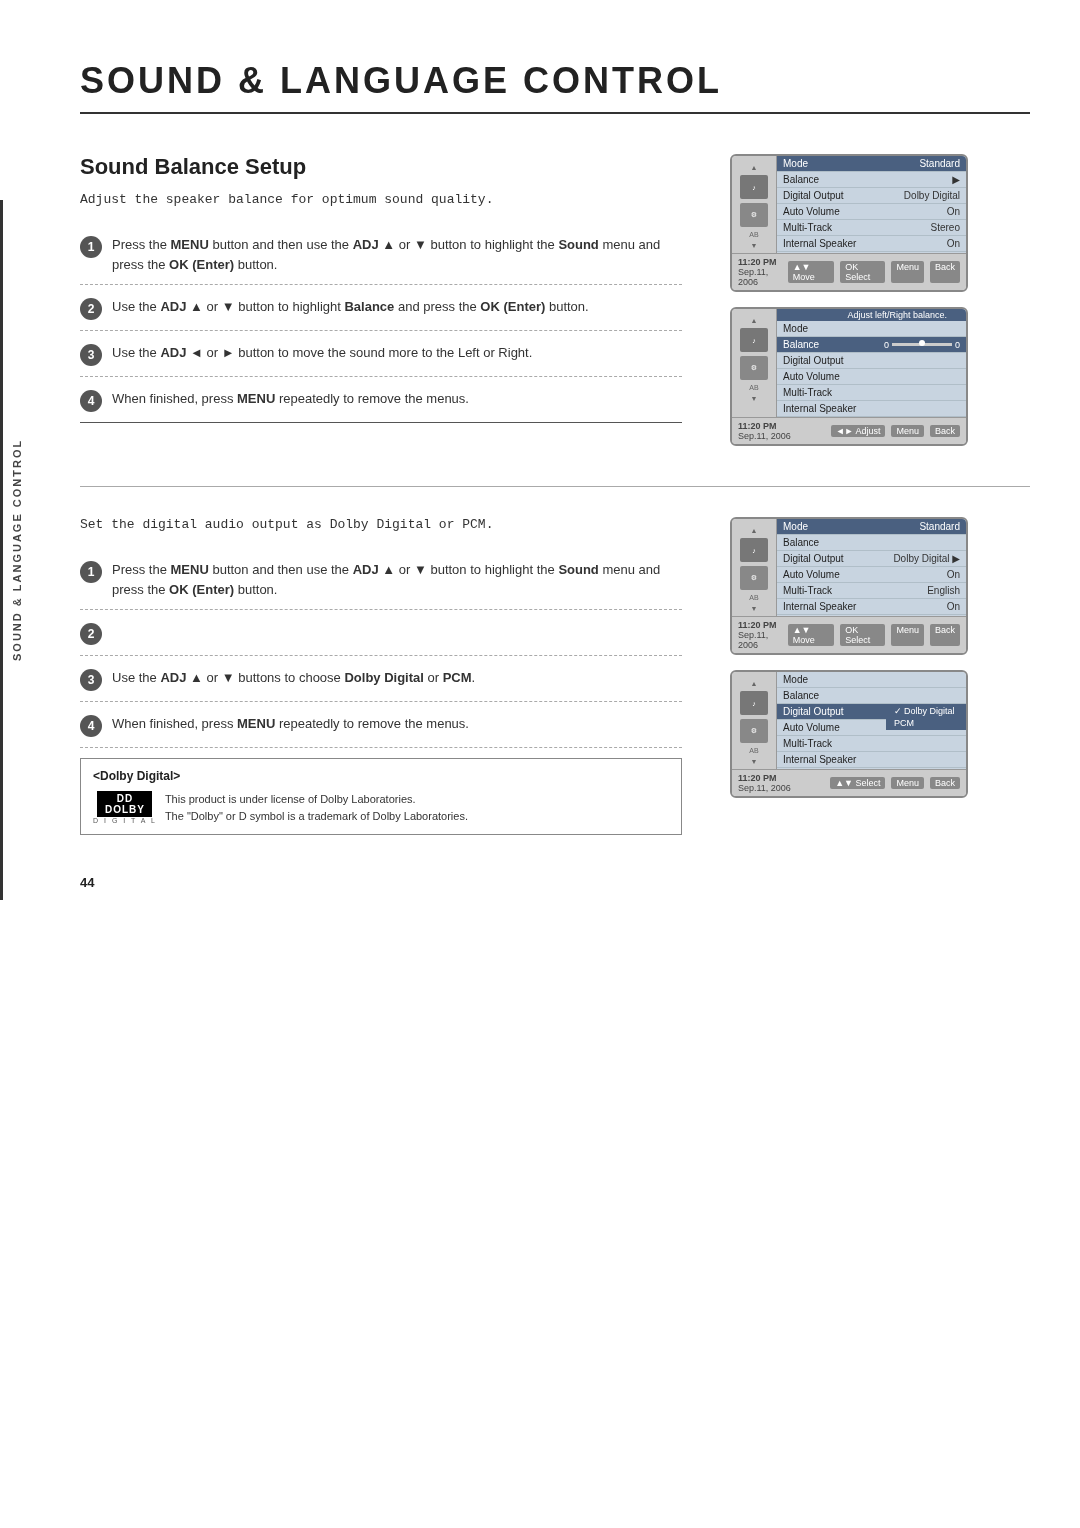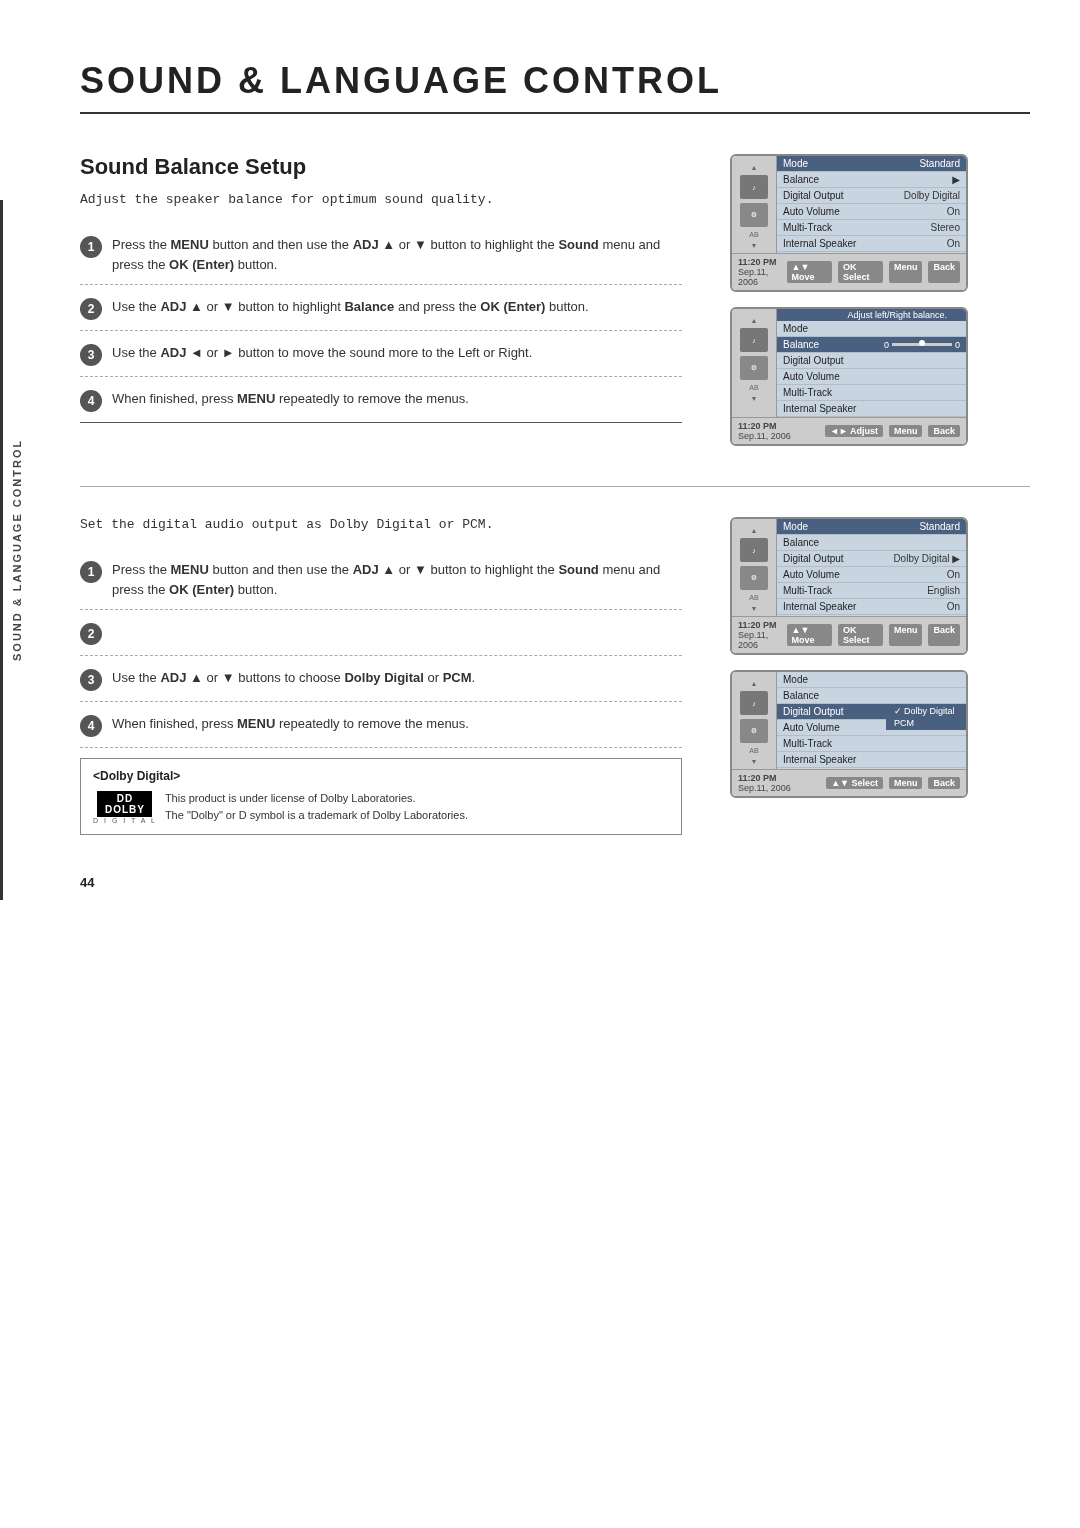--- a/index.html
+++ b/index.html
@@ -212,21 +212,20 @@
       justify-content: space-between;
       align-items: center;
       font-size: 9px;
       color: #444;
     }
 
     .tv-bottom-buttons {
       display: flex;
       gap: 6px;
       font-size: 9px;
-      font-weight: bold;
     }
 
     .tv-btn {
       background: #888;
       color: #fff;
       padding: 1px 5px;
       border-radius: 2px;
       font-size: 9px;
     }
 
@@ -239,21 +238,21 @@
     }
 
     .dolby-title {
       font-size: 12px;
       font-weight: bold;
       margin-bottom: 6px;
     }
 
     .dolby-logo {
       display: flex;
-      align-items: center;
+      align-items: flex-end;
       gap: 8px;
     }
 
     .dolby-logo-img {
       background: #000;
       color: #fff;
       font-size: 9px;
       font-weight: bold;
       padding: 2px 5px;
       letter-spacing: 1px;

